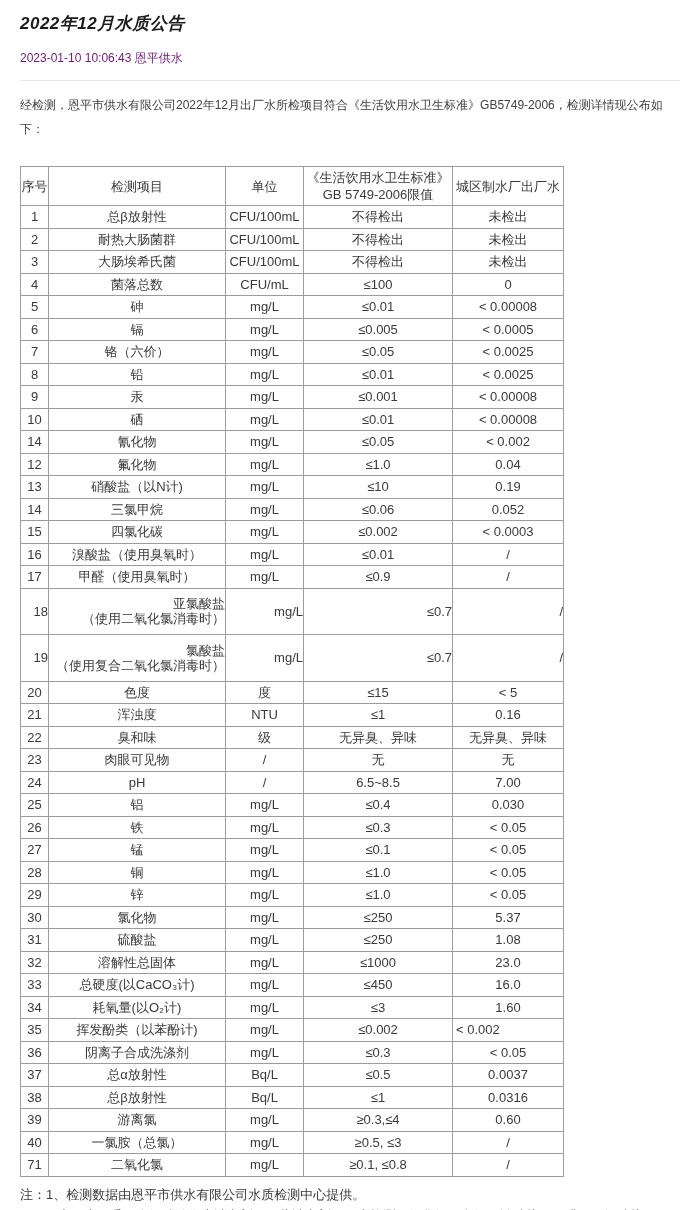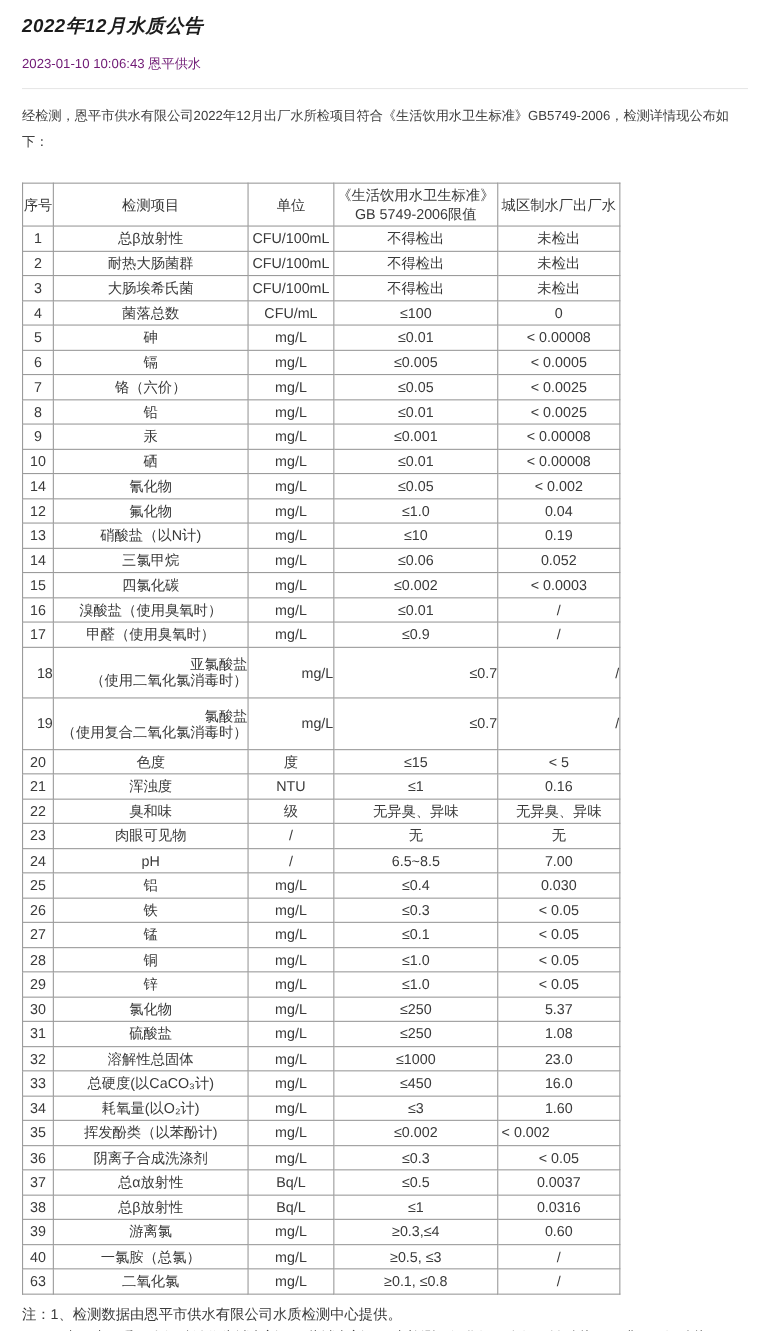--- a/index.html
+++ b/index.html
@@ -395,21 +395,21 @@
           <td>0.60</td>
         </tr>
         <tr>
           <td>40</td>
           <td class="item-cell">一氯胺（总氯）</td>
           <td>mg/L</td>
           <td class="limit-cell">≥0.5, ≤3</td>
           <td>/</td>
         </tr>
         <tr>
-          <td>63</td>
+          <td>71</td>
           <td class="item-cell">二氧化氯</td>
           <td>mg/L</td>
           <td class="limit-cell">≥0.1, ≤0.8</td>
           <td>/</td>
         </tr>
       </tbody>
   </table>
 
   <div class="notes">
     <div>注：1、检测数据由恩平市供水有限公司水质检测中心提供。</div>

